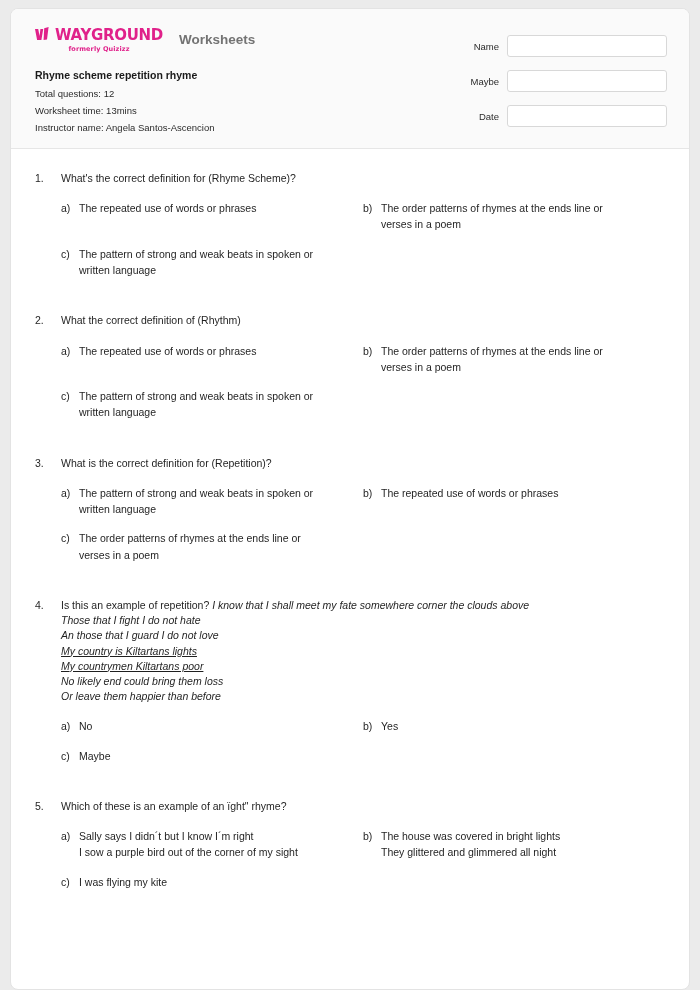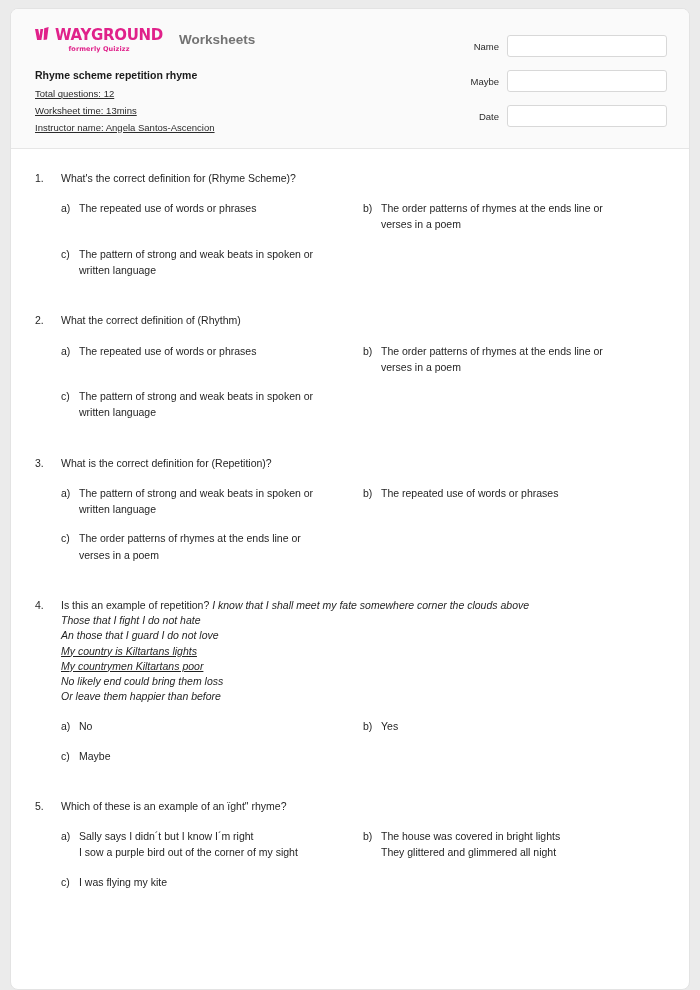--- a/index.html
+++ b/index.html
@@ -82,21 +82,20 @@
   .meta-title {
     font-size: 10.5px;
     font-weight: bold;
     color: #1a1a1a;
     margin-bottom: 7px;
   }
   .meta-line {
     font-size: 9.5px;
     color: #2b2b2b;
     margin-bottom: 6px;
-    text-decoration: underline;
   }
 
   .fields {
     position: absolute;
     right: 22px;
     top: 26px;
     width: 230px;
   }
   .field-row {
     display: flex;

